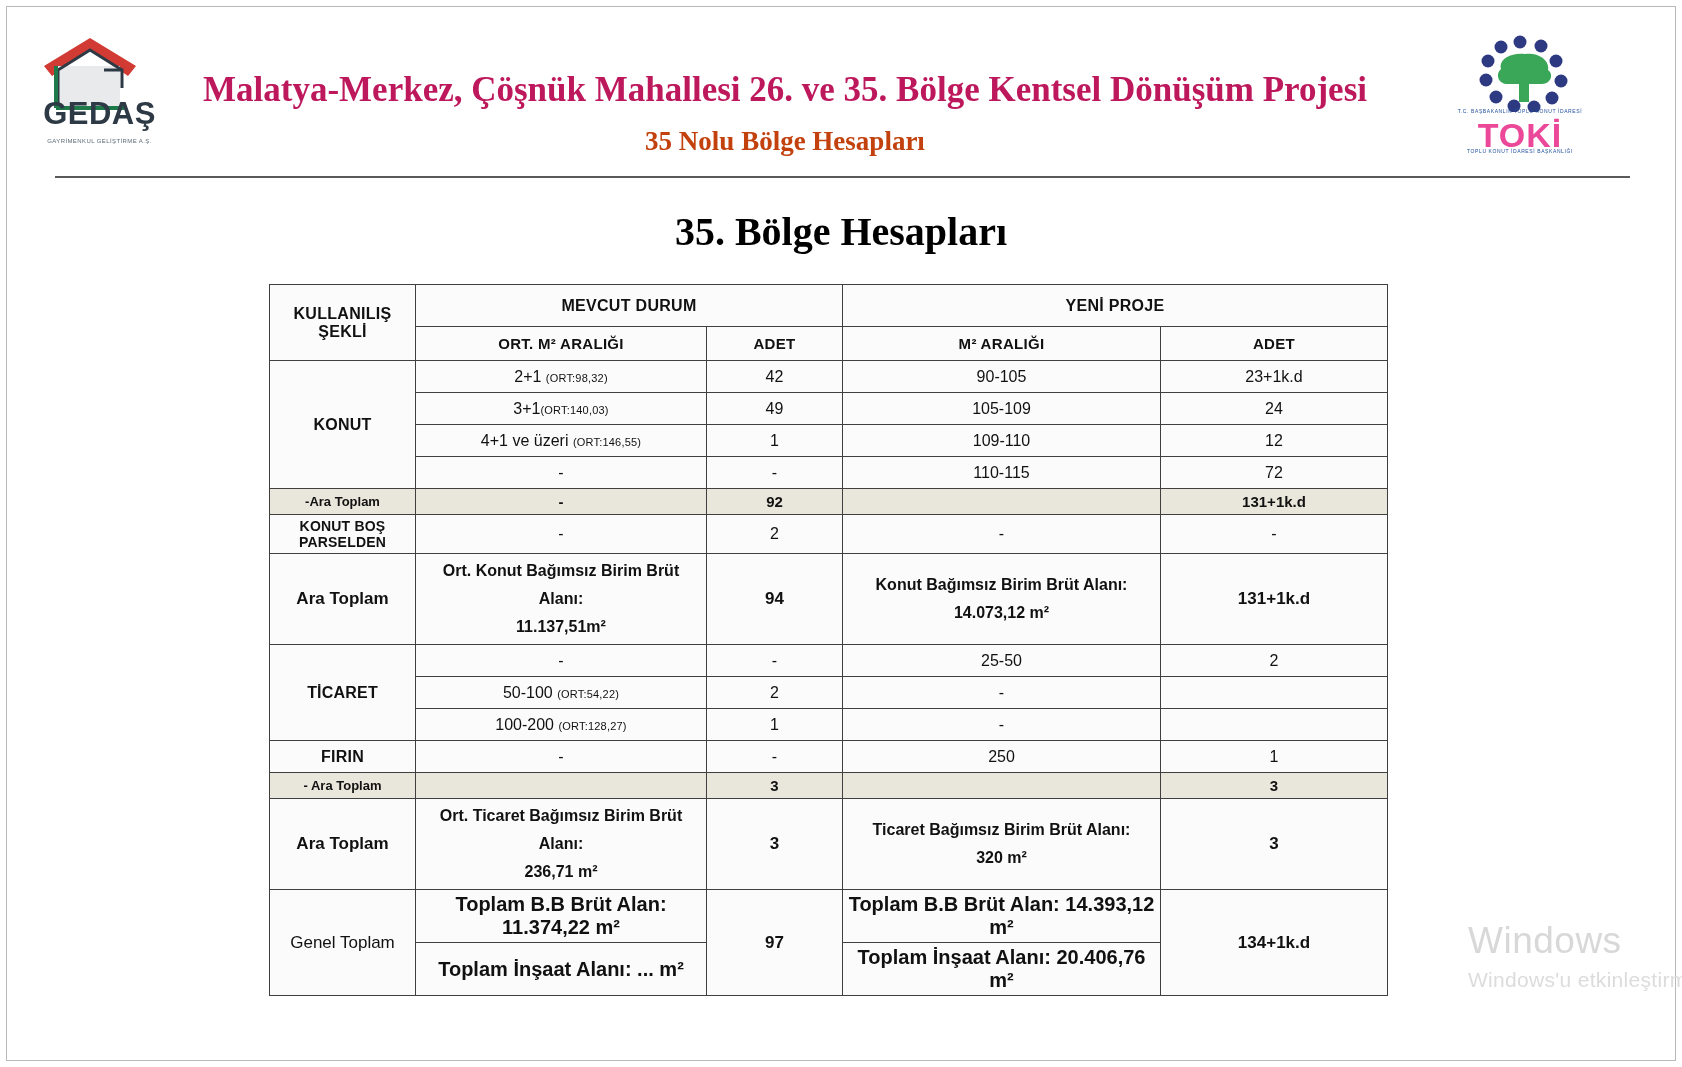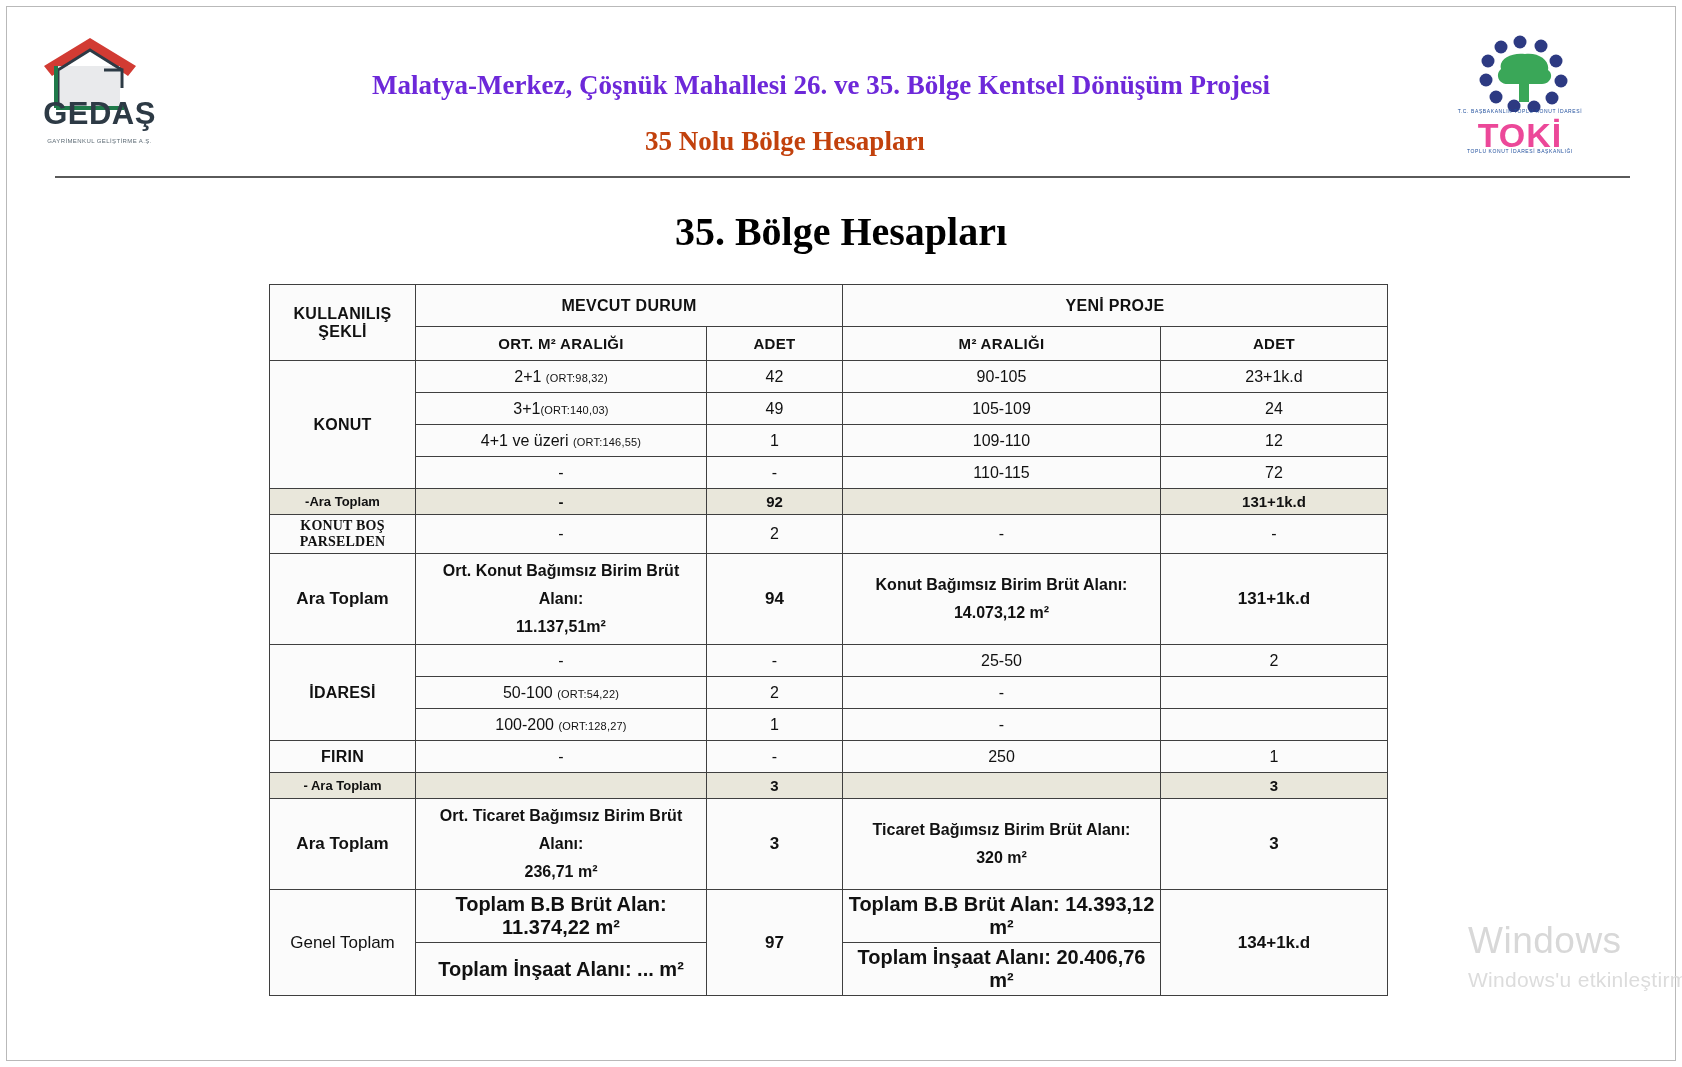--- a/index.html
+++ b/index.html
@@ -68,25 +68,24 @@
     color: #5c6a74;
     letter-spacing: 0.4px;
   }
 
   .title-main {
     position: absolute;
     left: 160px; top: 56px;
     width: 1250px;
     text-align: center;
     font-family: "Liberation Serif", serif;
-    font-size: 27px;
-    font-weight: 700;
-    color: #6d28d9;
+    font-size: 35px;
+    font-weight: 700;
+    color: #be185d;
     white-space: nowrap;
-    margin-left: 36px;
   }
   .title-sub {
     position: absolute;
     left: 160px; top: 112px;
     width: 1250px;
     text-align: center;
     font-family: "Liberation Serif", serif;
     font-size: 27px;
     font-weight: 700;
     color: #c2410c;
@@ -186,21 +185,20 @@
     height: 34px;
   }
   .rowlabel {
     font-size: 16px;
     font-weight: 700;
     letter-spacing: 0.2px;
     background: #fbfbfb;
   }
   .rowlabel.small {
     font-size: 14px;
-    font-family: Liberation Serif, serif;
   }
   td.data {
     font-size: 16px;
     height: 32px;
     font-weight: 400;
   }
   td.data .ort {
     font-size: 11px;
     letter-spacing: 0.2px;
   }
@@ -400,21 +398,21 @@
           </td>
           <td class="bignum">94</td>
           <td class="block">
             <span>Konut Bağımsız Birim Brüt Alanı:</span>
             <span class="l2">14.073,12 m²</span>
           </td>
           <td class="bignum">131+1k.d</td>
         </tr>
 
         <tr>
-          <td class="rowlabel" rowspan="3">İDARESİ</td>
+          <td class="rowlabel" rowspan="3">TİCARET</td>
           <td class="data">-</td>
           <td class="data">-</td>
           <td class="data">25-50</td>
           <td class="data">2</td>
         </tr>
         <tr>
           <td class="data">
             <span>50-100</span>
             <span class="ort">(ORT:54,22)</span>
           </td>

